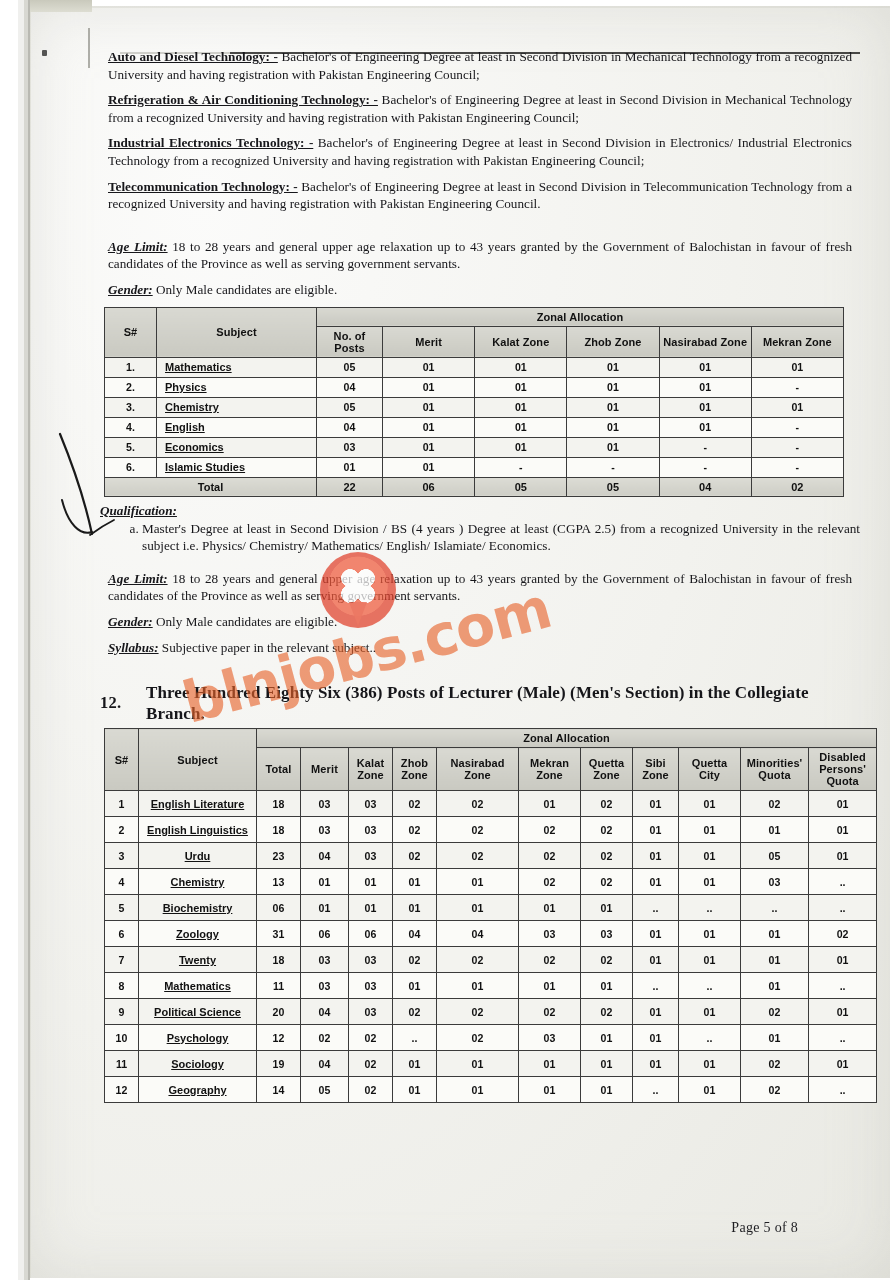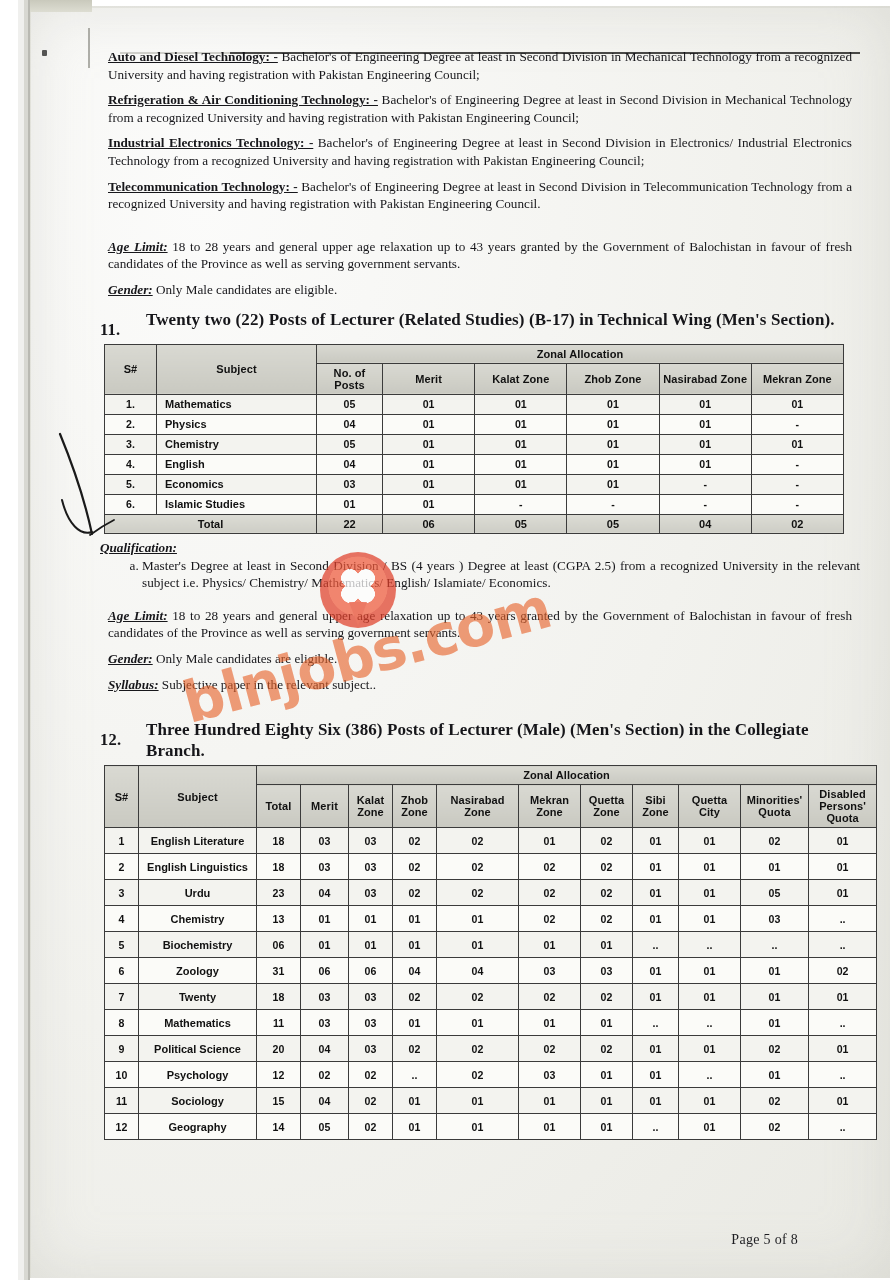--- a/index.html
+++ b/index.html
@@ -102,21 +102,21 @@
     padding: 3px 2px;
     background:#fdfdfb;
   }
   thead th {
     background: linear-gradient(180deg,#d9d9d2,#c9c9c1);
     font-size: 11px;
     letter-spacing:.1px;
   }
   tbody tr:nth-child(odd) td { background:#f3f3ef; }
   tbody tr:nth-child(even) td { background:#fbfbf8; }
-  td.subj { text-align:center; font-size:11px; }
+  td.subj { text-align:center; font-size:11px;text-decoration:underline; }
   table.t11 td.subj { text-align:left; padding-left:8px; }
   tr.total-row td {
     background: linear-gradient(180deg,#dcdcd5,#cecec6) !important;
     font-size:11px;
   }
   .t11 col.c-sno { width: 52px; }
   .t11 col.c-sub { width: 160px; }
   .t11 col.c-np  { width: 66px; }
   .t11 col.c-z   { width: auto; }
 
@@ -135,21 +135,21 @@
   .t12 col.c-dis { width: 68px; }
   .t12 tbody td { height: 26px; }
   .t11 tbody td { height: 20px; }
 
   ol.qual { margin: 0 0 15px 28px; padding-left: 14px; }
   ol.qual li { font-size:13.2px; line-height:17.6px; text-align:justify; }
   .qual-head { font-size:13.2px; font-weight:700; font-style:italic; text-decoration:underline; margin-bottom:1px; }
 
   
   .pageno {
-    position:absolute; right: 98px; bottom: 32px;
+    position:absolute; right: 98px; bottom: 44px;
     font-size: 14px; color:#1d1d21; font-family:"Liberation Serif", serif;
     letter-spacing:.3px;
   }
 
   
   .watermark {
     position:absolute; left: 168px; top: 552px;
     width: 470px; height: 180px;
     pointer-events:none; z-index: 5;
   }
@@ -227,24 +227,20 @@
 
     <div>
       <div class="para">
         <span class="lbl-i">Age Limit:</span><span> 18 to 28 years and general upper age relaxation up to 43 years granted by the Government of Balochistan in favour of fresh candidates of the Province as well as serving government servants.</span>
       </div>
       <div class="para">
         <span class="lbl-i">Gender:</span><span> Only Male candidates are eligible.</span>
       </div>
     </div>
 
-    <div class="section-head">
-      <div class="sec-num">11.</div>
-      <div class="sec-title">Twenty two (22) Posts of Lecturer (Related Studies) (B-17) in Technical Wing (Men's Section).</div>
-    </div>
 
     <table class="t11">
       <colgroup>
         <col class="c-sno">
           <col class="c-sub">
           <col class="c-np">
         <col class="c-z">
           <col class="c-z">
           <col class="c-z">
           <col class="c-z">
@@ -547,21 +543,21 @@
             <td>03</td>
             <td>01</td>
             <td>01</td>
             <td>..</td>
             <td>01</td>
             <td>..</td>
           </tr>
           <tr>
             <td>11</td>
             <td class="subj">Sociology</td>
-            <td>15</td>
+            <td>19</td>
             <td>04</td>
             <td>02</td>
             <td>01</td>
             <td>01</td>
             <td>01</td>
             <td>01</td>
             <td>01</td>
             <td>01</td>
             <td>02</td>
             <td>01</td>

